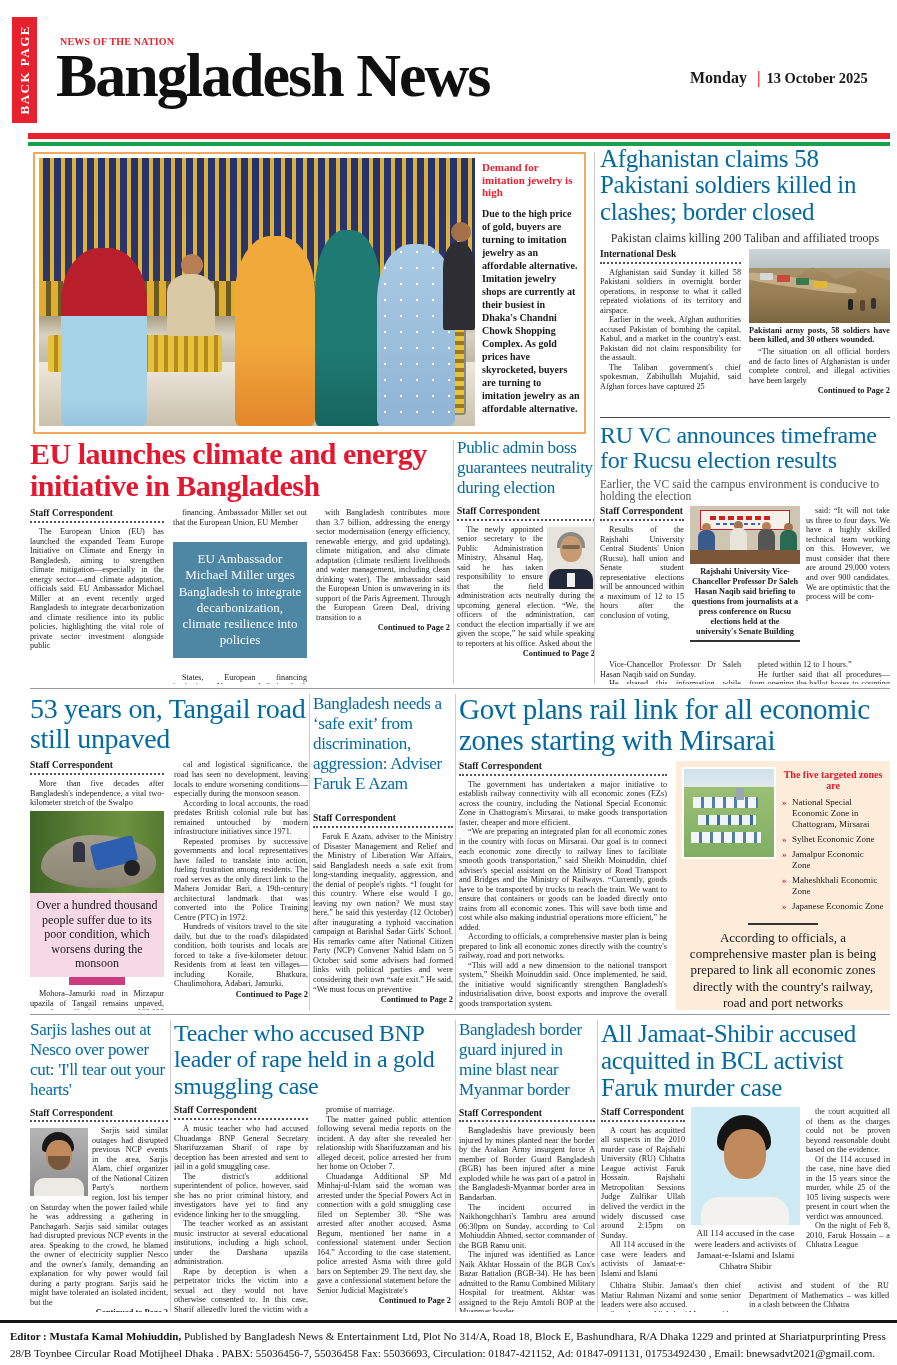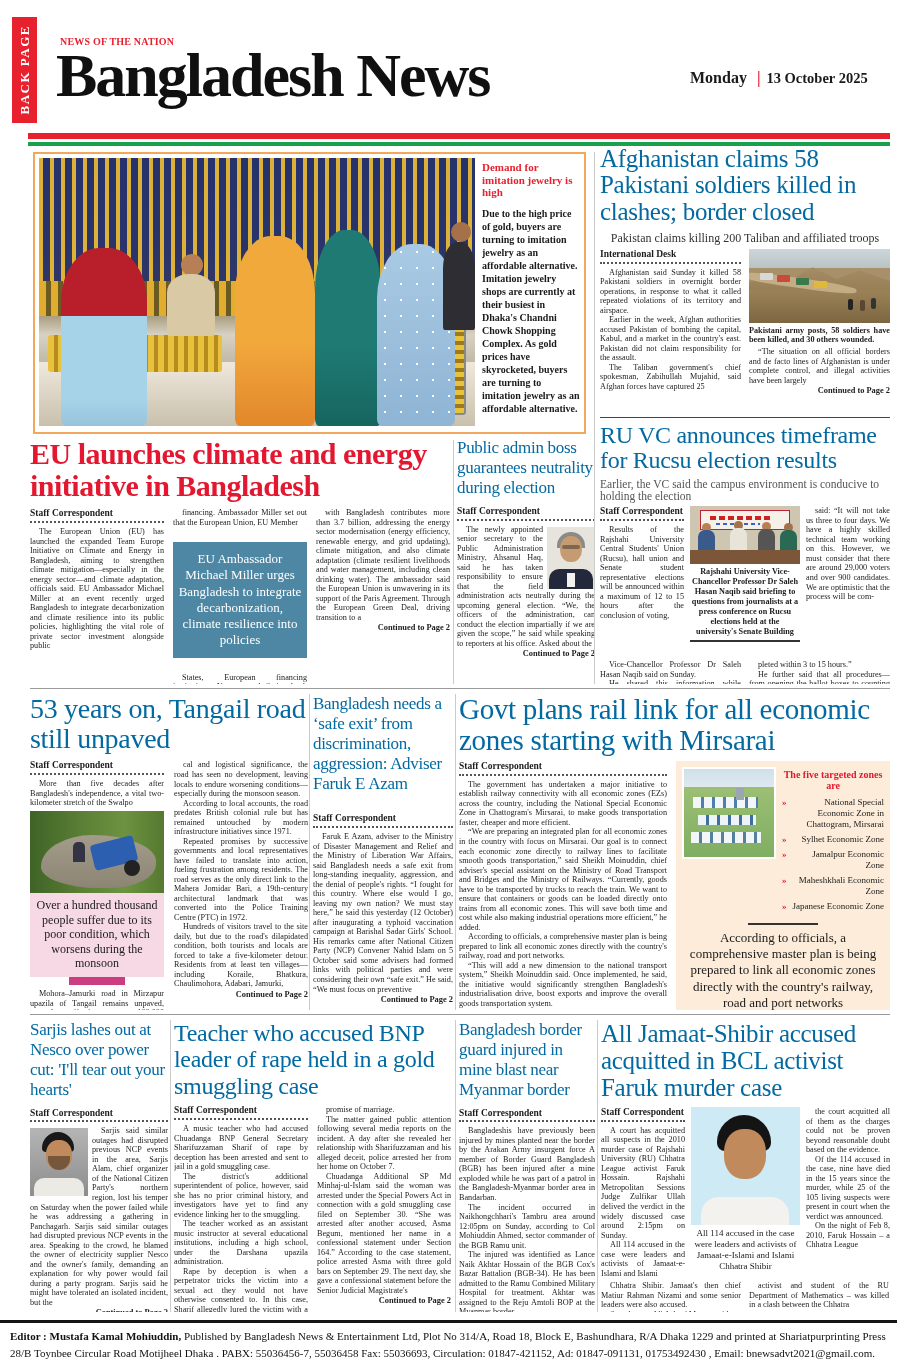--- a/index.html
+++ b/index.html
@@ -91,21 +91,21 @@
 #blk-mir{left:459px;top:694px;width:431px;height:316px;overflow:hidden}
 #blk-mir .headline{font-size:29px;line-height:1.07;margin-bottom:5px}
 .mir-gap{gap:9px}
 .mir-c1{width:208px}
 .mir-c2{width:214px}
 .mir-box{background:#fcecd9;padding:6px}
 .mir-box-top{display:flex;gap:6px}
 #mir-photo{width:94px;height:92px;position:relative;overflow:hidden;background:#cfe0ea;border:2px solid #fff;flex:none}
 .mir-zones{flex:1}
 .mir-zt{color:#e3172f;font-weight:bold;font-size:10px;margin:2px 0 6px;text-align:center}
-.zone-item{font-size:9px;line-height:1.22;margin-bottom:4px;padding-left:10px;position:relative;text-indent:0;text-align:right}
+.zone-item{font-size:9px;line-height:1.22;margin-bottom:4px;padding-left:10px;position:relative;text-indent:0;text-align:left}
 .zone-item::before{content:"»";color:#e3172f;font-weight:bold;position:absolute;left:0;top:0}
 .mir-rule{width:70px;height:2px;background:#333;margin:7px auto 5px}
 .mir-quote{font-size:13px;line-height:1.25;text-align:center;padding:0 4px 2px;color:#1b1b1b}
 
 
 #blk-sarjis{left:30px;top:1020px;width:138px;height:292px;overflow:hidden}
 #blk-sarjis .small-headline{margin-bottom:8px}
 #sarjis-portrait{float:left;width:58px;height:68px;margin:2px 4px 1px 0;position:relative;overflow:hidden;background:#a8a8a8}
 #blk-teacher{left:174px;top:1020px;width:279px;height:292px;overflow:hidden}
 #blk-teacher .headline{font-size:24px;line-height:1.1;margin-bottom:6px}
@@ -236,21 +236,21 @@
     </div>
     <div class="ru-row2">
       <div class="ru-b body">
         <div>
             <p class="para">Vice-Chancellor Professor Dr Saleh Hasan Naqib said on Sunday.</p>
             <p class="para">He shared this information while responding to questions from journalists at a press conference on Rucsu elections held at the university's Senate Building. The vice-chancellor</p>
           </div>
       </div>
       <div class="ru-b body">
         <div>
-            <p class="para">pleted within 3 to 15 hours.”</p>
+            <p class="para">pleted within 12 to 1 hours.”</p>
             <p class="para">He further said that all procedures—from opening the ballot boxes to counting the votes—will be conducted under camera surveillance.</p>
           </div>
 
       </div>
     </div>
   </section>
 
   <section class="abs" id="blk-eu">
     <h2 class="headline">EU launches climate and energy initiative in Bangladesh</h2>
     <div class="cols eu-gap">
@@ -426,21 +426,21 @@
       </div>
     </div>
   </section>
 
   <section class="abs" id="blk-bg">
     <h2 class="headline small-headline">Bangladesh border guard injured in mine blast near Myanmar border</h2>
     <div class="byline">Staff Correspondent</div>
     <div class="body">
       <div>
           <p class="para">Bangladeshis have previously been injured by mines planted near the border by the Arakan Army insurgent force A member of Border Guard Bangladesh (BGB) has been injured after a mine exploded while he was part of a patrol in the Bangladesh-Myanmar border area in Bandarban.</p>
-          <p class="para">The incident occurred in Naikhongchhari's Tambru area around 12:05pm on Sunday, according to Col Mohiuddin Ahmed, sector commander of the BGB Ramu unit.</p>
+          <p class="para">The incident occurred in Naikhongchhari's Tambru area around 06:30pm on Sunday, according to Col Mohiuddin Ahmed, sector commander of the BGB Ramu unit.</p>
           <p class="para">The injured was identified as Lance Naik Akhtar Hossain of the BGB Cox's Bazar Battalion (BGB-34). He has been admitted to the Ramu Combined Military Hospital for treatment. Akhtar was assigned to the Reju Amtoli BOP at the Myanmar border.</p>
         </div>
 
     </div>
   </section>
 
   <section class="abs" id="blk-jamaat">
     <h2 class="headline">All Jamaat-Shibir accused acquitted in BCL activist Faruk murder case</h2>
     <div class="jm-row1">
       <div class="jm-c1 body">

